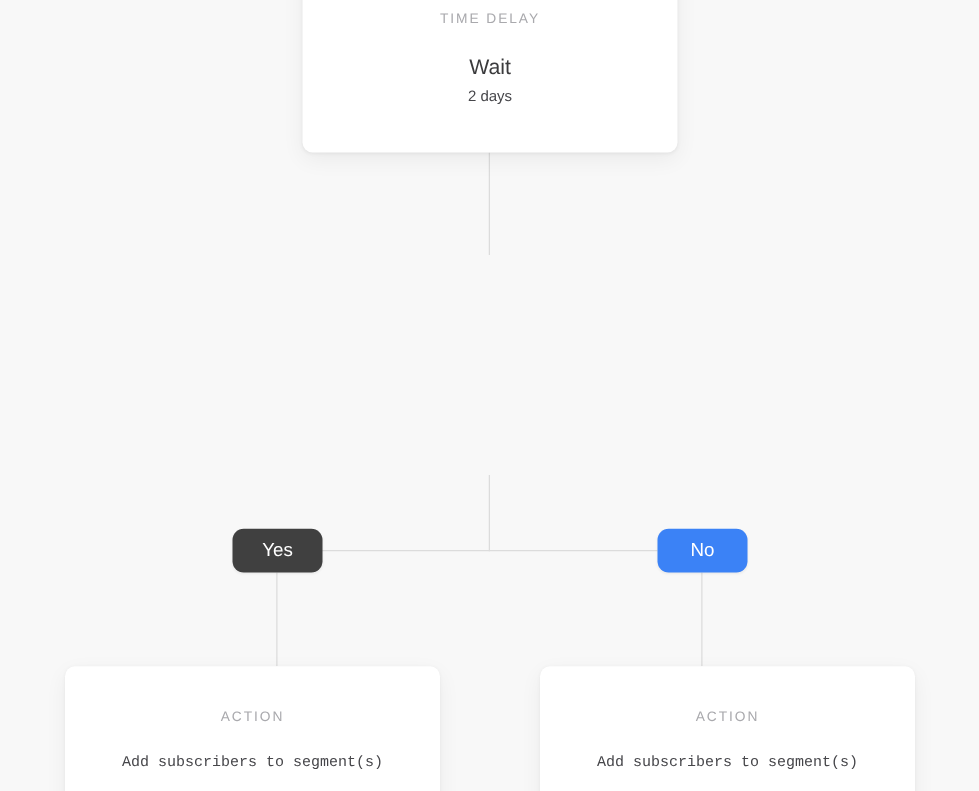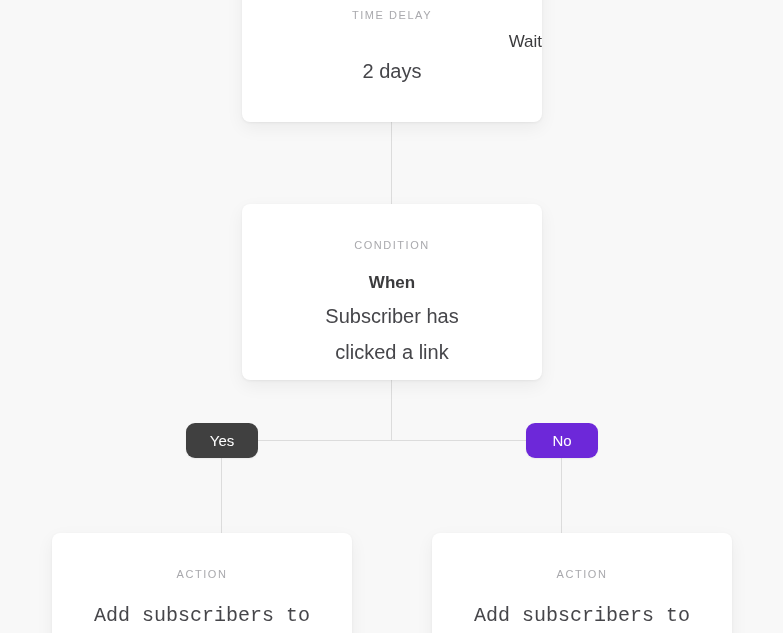--- a/index.html
+++ b/index.html
@@ -54,35 +54,35 @@
 
   .node-title {
     font-size: 17px;
     color: #3b3b3d;
     line-height: 1.35;
     font-weight: 400;
   }
   .node-title.is-strong { font-weight: 700; }
 
   .node-detail {
-    font-size: 20px;
+    font-size: 12px;
     color: #46464a;
     line-height: 1.5;
     font-weight: 400;
   }
 
   
   #node-time-delay {
     left: 242px;
     top: -64px;
     width: 300px;
     height: 186px;
     padding-top: 74px;
   }
-  #node-time-delay .node-title { margin-top: 10px; text-align: right; }
+  #node-time-delay .node-title { margin-top: 22px; }
   #node-time-delay .node-detail { margin-top: 2px; }
 
   #node-condition {
     left: 242px;
     top: 204px;
     width: 300px;
     height: 176px;
     padding-top: 36px;
   }
   #node-condition .node-title { margin-top: 21px; }
@@ -106,21 +106,21 @@
     height: 35px;
     border-radius: 9px;
     color: #ffffff;
     font-size: 15px;
     line-height: 35px;
     text-align: center;
     font-weight: 400;
     box-shadow: 0 1px 2px rgba(0,0,0,0.06);
   }
   #pill-yes { left: 186px; background: #404040; }
-  #pill-no  { left: 526px; background: #6d28d9; }
+  #pill-no  { left: 526px; background: #3b82f6; }
 </style>
 </head>
 <body>
 
 <div id="canvas">
 
   <div class="conn conn-v" style="left:391px; top:122px; height:82px;"></div>
 
   <div class="conn conn-v" style="left:391px; top:380px; height:61px;"></div>
 
@@ -129,26 +129,20 @@
   <div class="conn conn-v" style="left:221px; top:458px; height:75px;"></div>
 
   <div class="conn conn-v" style="left:561px; top:458px; height:75px;"></div>
 
   <div class="node-card" id="node-time-delay">
     <div class="node-kind">TIME DELAY</div>
     <div class="node-title">Wait</div>
     <div class="node-detail">2 days</div>
   </div>
 
-  <div class="node-card" id="node-condition">
-    <div class="node-kind">CONDITION</div>
-    <div class="node-title is-strong">When</div>
-    <div class="node-detail">Subscriber has</div>
-    <div class="node-detail">clicked a link</div>
-  </div>
 
   <div class="branch-pill" id="pill-yes">
     <span>Yes</span>
   </div>
 
   <div class="branch-pill" id="pill-no">
     <span>No</span>
   </div>
 
   <div class="node-card node-action" id="node-action-yes">

